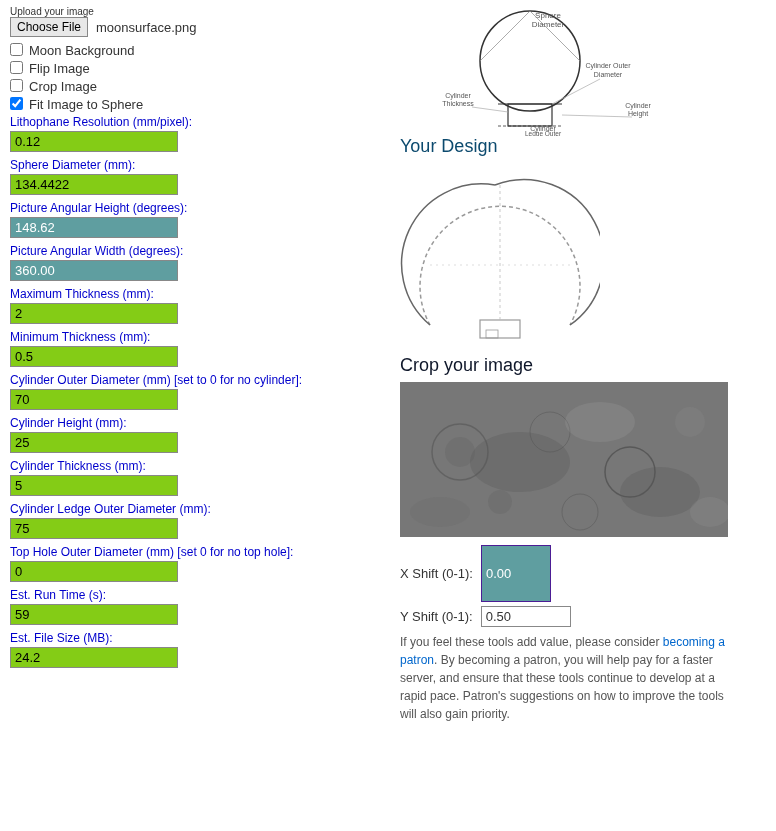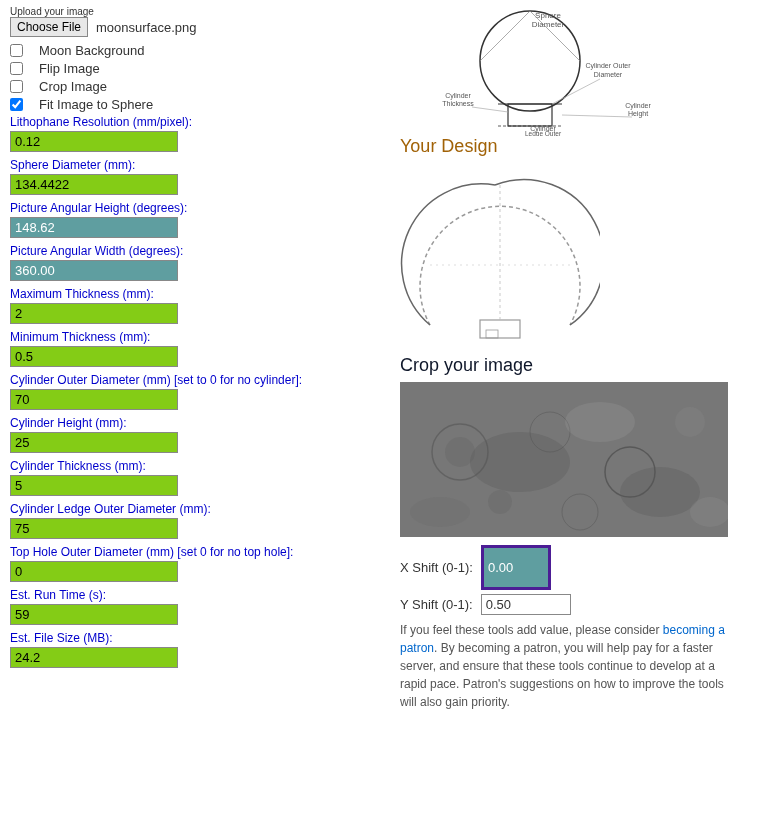--- a/index.html
+++ b/index.html
@@ -38,22 +38,22 @@
       background: #e8e8e8;
       padding: 2px 6px;
       font-size: 12px;
       cursor: pointer;
     }
     .file-name {
       font-size: 13px;
     }
     .checkbox-row {
       display: flex;
-      align-items: center;
-      gap: 16px;
+      align-items: flex-start;
+      gap: 6px;
       margin-bottom: 3px;
       font-size: 13px;
     }
     .checkbox-row input[type="checkbox"] {
       margin: 0;
     }
     .field-group {
       margin-bottom: 6px;
     }
     .field-label {
@@ -68,21 +68,21 @@
       padding: 2px 4px;
       font-size: 13px;
       background: #84cc16;
     }
     .field-input.highlighted {
       background: #5f9ea0;
       color: #fff;
     }
     .design-title {
       font-size: 18px;
-      color: #a16207;
+      color: #0c4a6e;
       margin-bottom: 8px;
     }
     .design-preview {
       width: 200px;
       height: 180px;
       margin-bottom: 10px;
     }
     .crop-title {
       font-size: 18px;
       color: #0f172a;
@@ -98,22 +98,22 @@
     }
     .shift-row {
       display: flex;
       align-items: center;
       gap: 8px;
       margin-bottom: 4px;
       font-size: 13px;
     }
     .shift-input {
       width: 70px;
-      border: 3px solid #4c1d95;
-      padding: 12px 4px;
+      border: 1px solid #4c1d95;
+      padding: 20px 4px;
       font-size: 13px;
       background: #5f9ea0;
       color: #fff;
     }
     .shift-input-white {
       width: 90px;
       border: 1px solid #888;
       padding: 2px 4px;
       font-size: 13px;
       background: #fff;

